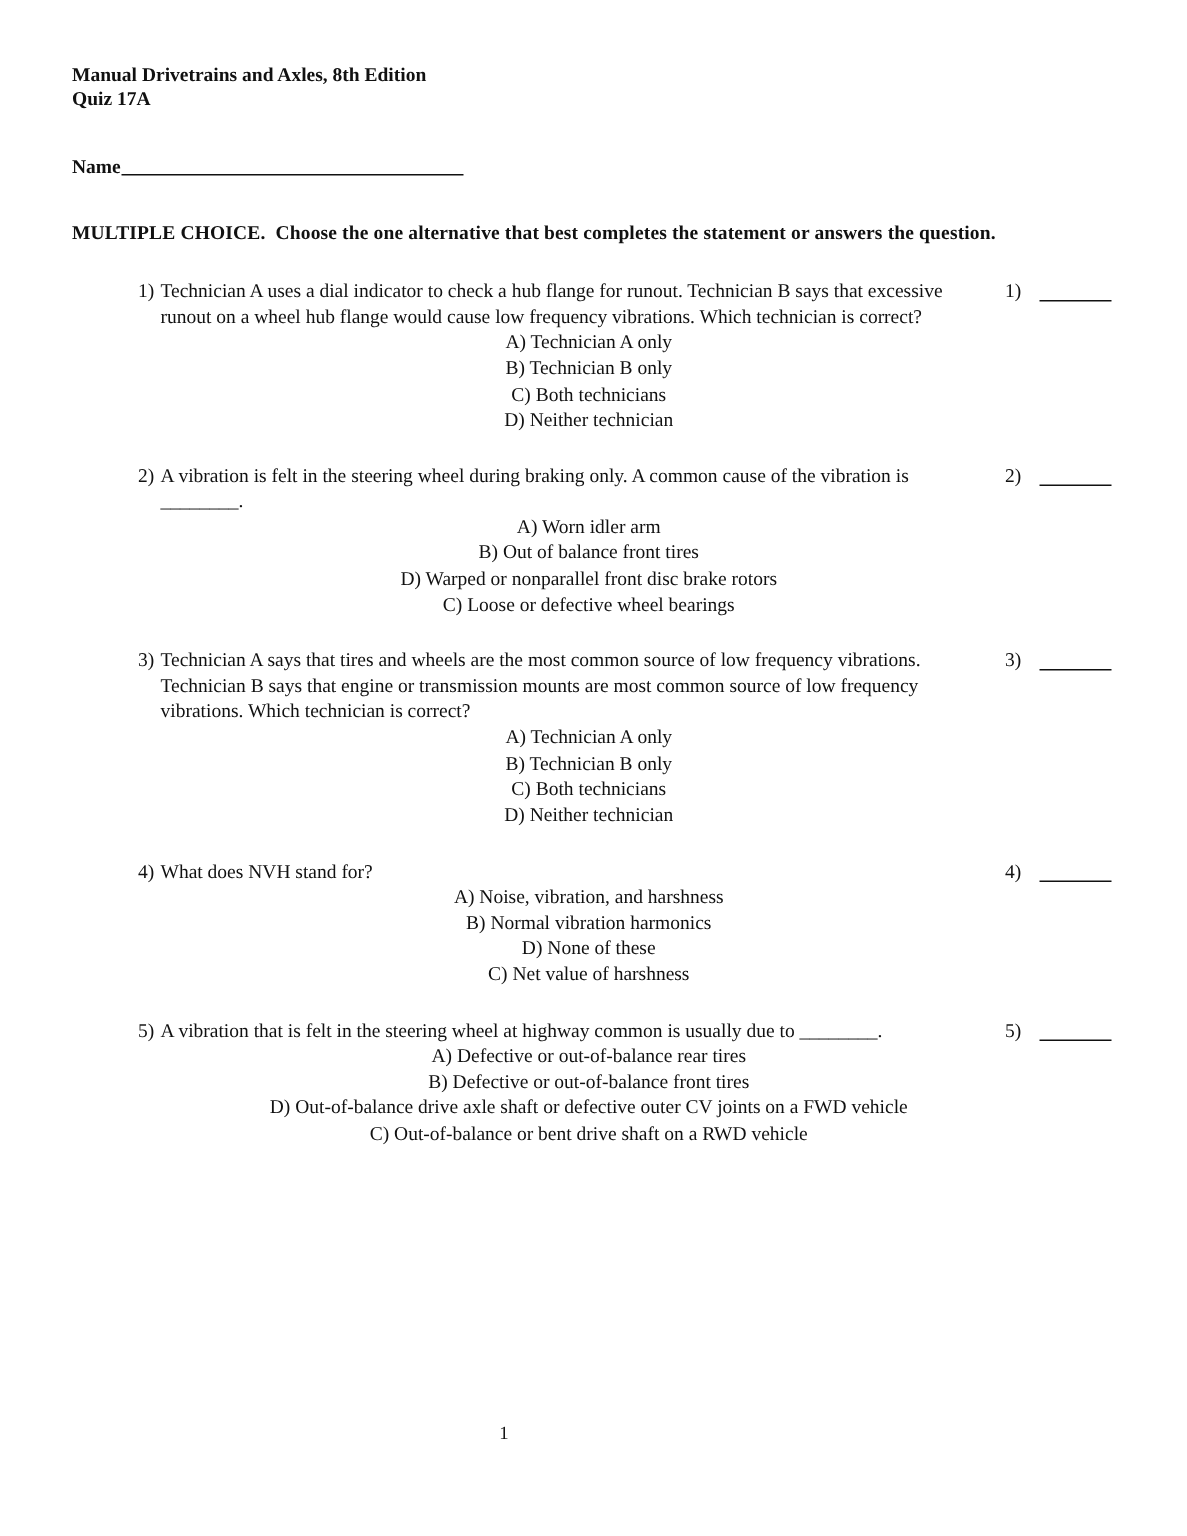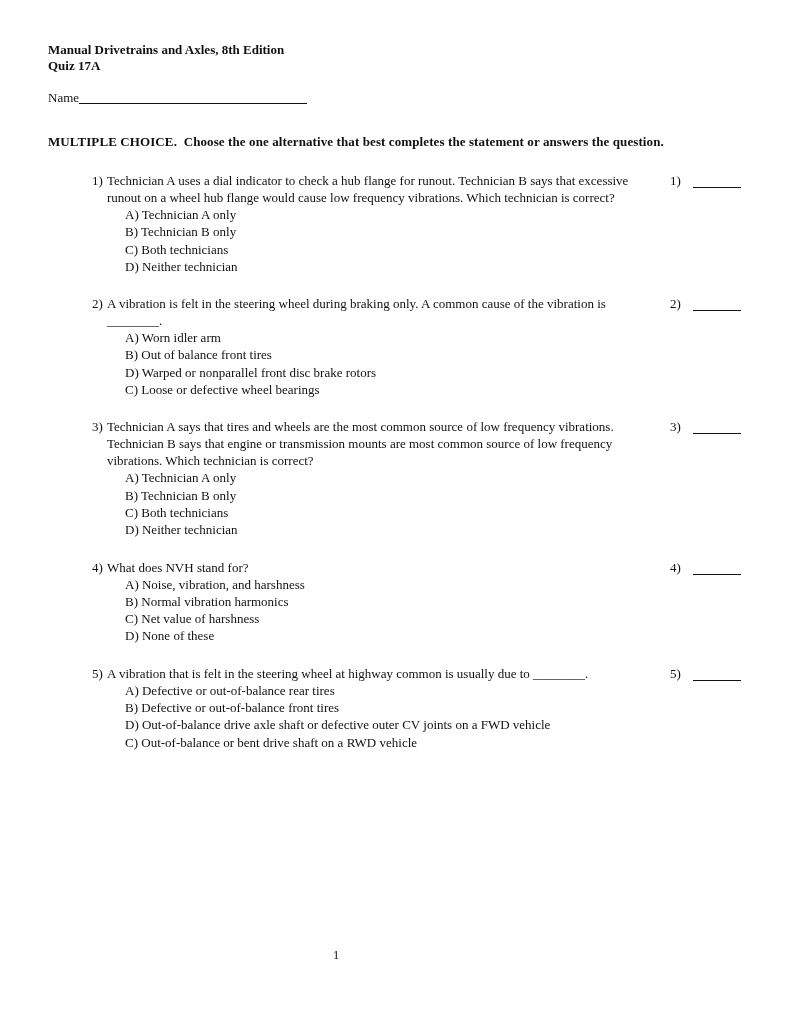--- a/index.html
+++ b/index.html
@@ -23,22 +23,22 @@
     height: 1024px;
     box-sizing: border-box;
     padding: 42px 46px 0 48px;
   }
   
   .doc-header {
     line-height: 16px;
     font-weight: 600;
   }
   .name-row {
-    margin-top: 15px;
-    font-weight: 400;
+    margin-top: 28px;
+    font-weight: 700;
     line-height: 17px;
   }
   .name-line {
     display: inline-block;
     width: 228px;
     border-bottom: 1.4px solid #111;
     transform: translateY(2px);
   }
   
   .instructions {
@@ -71,20 +71,21 @@
     text-align: left;
   }
   .q-text {
     flex: 1;
   }
   .choices {
     padding-left: 33px;
   }
   .choice {
     line-height: 17.3px;
+    text-align: center;
   }
   .q-answer {
     margin-left: auto;
     white-space: nowrap;
     padding-left: 10px;
   }
   .ans-num {
     display: inline-block;
     margin-right: 12px;
   }
@@ -178,22 +179,22 @@
 
     <div class="question">
       <div class="q-main">
         <div class="q-head">
           <span class="q-num">4)</span>
           <span class="q-text">What does NVH stand for?</span>
         </div>
         <div class="choices">
           <div class="choice">A) Noise, vibration, and harshness</div>
           <div class="choice">B) Normal vibration harmonics</div>
+          <div class="choice">D) None of these</div>
           <div class="choice">C) Net value of harshness</div>
-          <div class="choice">D) None of these</div>
         </div>
       </div>
       <div class="q-answer">
         <span class="ans-num">4)</span><span class="ans-line"></span>
       </div>
     </div>
 
     <div class="question">
       <div class="q-main">
         <div class="q-head">

